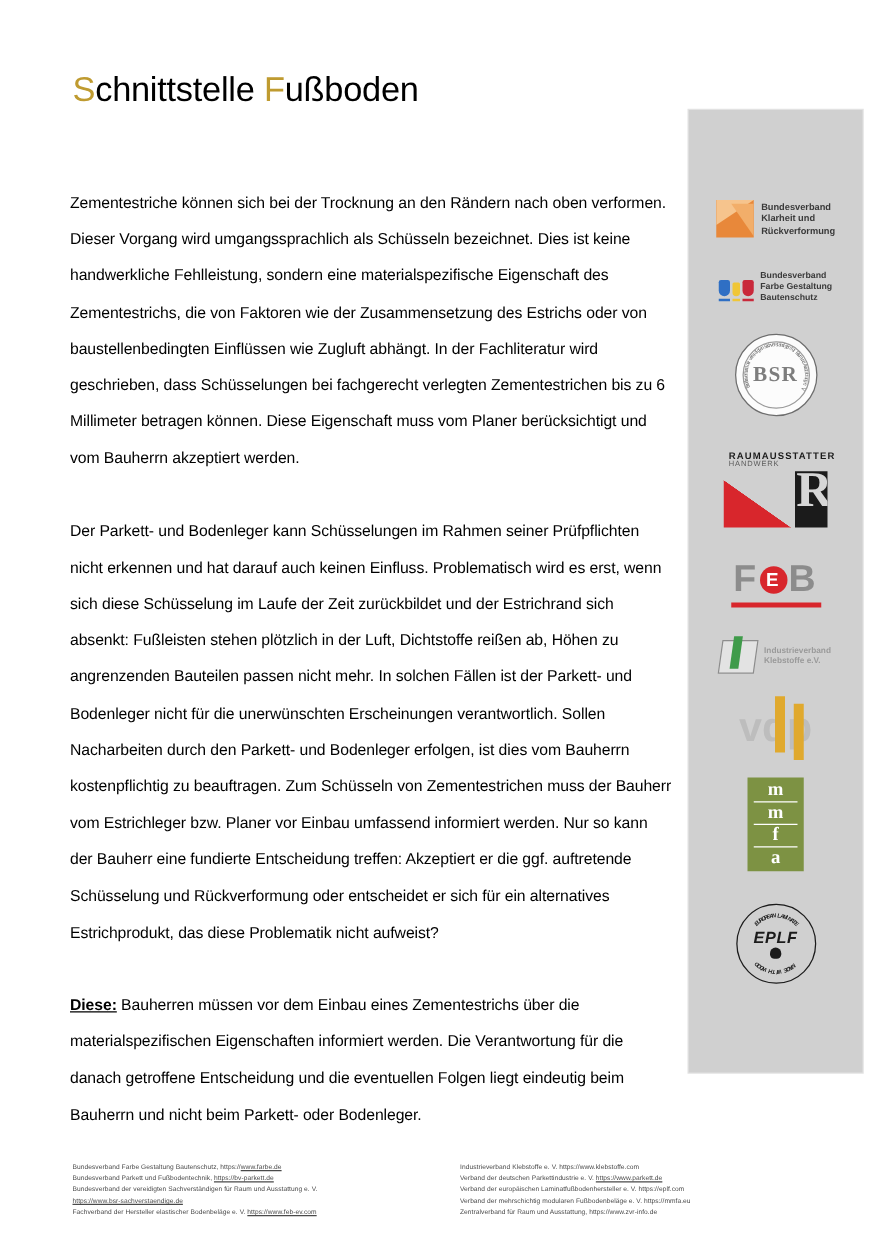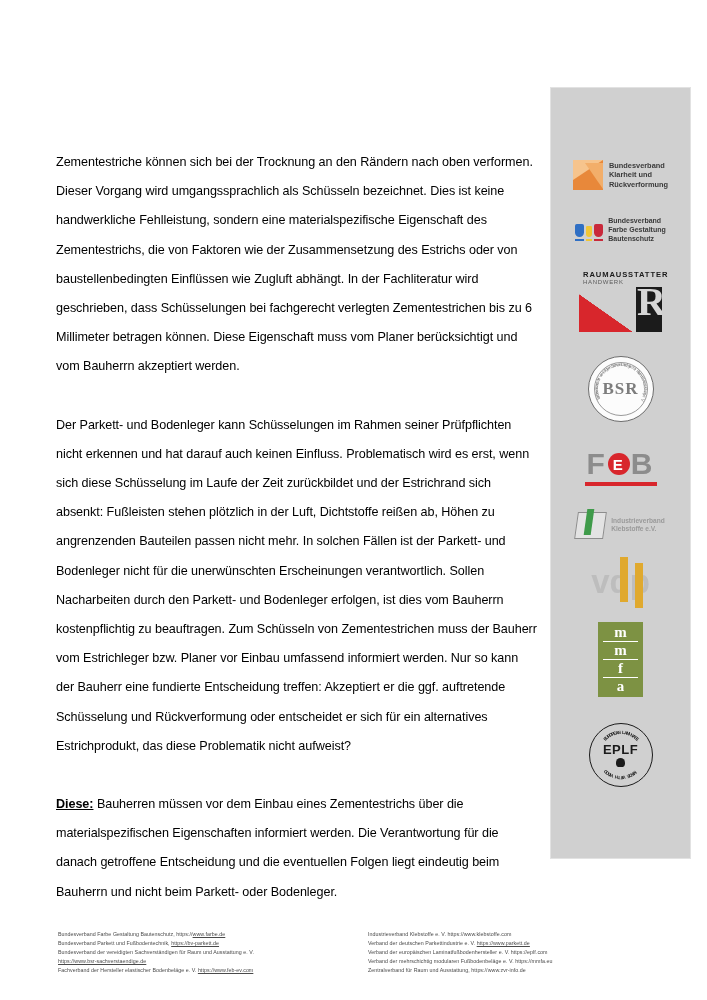--- a/index.html
+++ b/index.html
@@ -317,21 +317,21 @@
     color: #ffffff;
     font-size: 15px;
     line-height: 17px;
     font-weight: bold;
     border-bottom: 1px solid #ffffff;
     margin: 0 5px;
   }
   .mmfa-box div:last-child { border-bottom: none; }
 
   
-  .logo-eplf { margin-top: 26px; }
+  .logo-eplf { margin-top: 26px; font-style: italic; }
   .eplf-seal {
     width: 62px; height: 62px;
     border-radius: 50%;
     border: 1.5px solid #1b1b1b;
     position: relative;
     display: flex; align-items: center; justify-content: center;
     flex-direction: column;
   }
   .eplf-word {
     font-size: 13px;
@@ -380,20 +380,24 @@
   .footer-link {
     text-decoration: underline;
     color: #4a4a4a;
   }
 </style>
 </head>
 <body>
 
 <div class="page">
 
+  <div class="doc-title">
+    <span class="cap">S</span><span>chnittstelle</span>
+    <span class="cap">F</span><span>ußboden</span>
+  </div>
 
   <div class="content">
     <p class="para">Zementestriche können sich bei der Trocknung an den Rändern nach oben verformen. Dieser Vorgang wird umgangssprachlich als Schüsseln bezeichnet.  Dies ist keine handwerkliche Fehlleistung, sondern eine materialspezifische Eigenschaft des Zementestrichs, die von Faktoren wie der Zusammensetzung des Estrichs oder von baustellenbedingten Einflüssen wie Zugluft abhängt. In der Fachliteratur wird geschrieben, dass Schüsselungen bei fachgerecht verlegten Zementestrichen bis zu 6 Millimeter betragen können. Diese Eigenschaft muss vom Planer berücksichtigt und vom Bauherrn akzeptiert werden.</p>
     <p class="para">Der Parkett- und Bodenleger kann Schüsselungen im Rahmen seiner Prüfpflichten nicht erkennen und hat darauf auch keinen Einfluss. Problematisch wird es erst, wenn sich diese Schüsselung im Laufe der Zeit zurückbildet und der Estrichrand sich absenkt: Fußleisten stehen plötzlich in der Luft, Dichtstoffe reißen ab, Höhen zu angrenzenden Bauteilen passen nicht mehr. In solchen Fällen ist der Parkett- und Bodenleger nicht für die unerwünschten Erscheinungen verantwortlich.  Sollen Nacharbeiten durch den Parkett- und Bodenleger erfolgen, ist dies vom Bauherrn kostenpflichtig zu beauftragen. Zum Schüsseln von Zementestrichen muss der Bauherr vom Estrichleger bzw. Planer vor Einbau umfassend informiert werden. Nur so kann der Bauherr eine fundierte Entscheidung treffen: Akzeptiert er die ggf. auftretende Schüsselung und Rückverformung oder entscheidet er sich für ein alternatives Estrichprodukt, das diese Problematik nicht aufweist?</p>
     <p class="para"><span class="lead-underline">Diese:</span><span> Bauherren müssen vor dem Einbau eines Zementestrichs über die materialspezifischen Eigenschaften informiert werden. Die Verantwortung für die danach getroffene Entscheidung und die eventuellen Folgen liegt eindeutig beim Bauherrn und nicht beim Parkett- oder Bodenleger.</span></p>
   </div>
 
   <div class="logo-panel">
     <div class="logo-stack">
 
@@ -415,29 +419,20 @@
               <i class="bar"></i>
             </div>
           <div class="shield s-red">
               <i class="bar"></i>
             </div>
         </div>
         <div class="bfgb-text">
           <div>Bundesverband</div>
           <div>Farbe Gestaltung</div>
           <div>Bautenschutz</div>
-        </div>
-      </div>
-
-      <div class="logo logo-rah">
-        <div class="rah-title">RAUMAUSSTATTER</div>
-        <div class="rah-sub">HANDWERK</div>
-        <div class="rah-marks">
-          <div class="rah-tri"></div>
-          <div class="rah-r"></div>
         </div>
       </div>
 
       <div class="logo logo-bsr">
         <div class="bsr-seal">
           <div class="bsr-ring-text">
               <span style="transform: rotate(-115deg) translate(0px, -27px);">B</span>
               <span style="transform: rotate(-111.95deg) translate(0px, -27px);">u</span>
               <span style="transform: rotate(-108.9deg) translate(0px, -27px);">n</span>
               <span style="transform: rotate(-105.85deg) translate(0px, -27px);">d</span>
@@ -512,20 +507,29 @@
               <span style="transform: rotate(104.6deg) translate(0px, -27px);">e</span>
               <span style="transform: rotate(107.65deg) translate(0px, -27px);">.</span>
               <span style="transform: rotate(110.7deg) translate(0px, -27px);"> </span>
               <span style="transform: rotate(113.75deg) translate(0px, -27px);">V</span>
               <span style="transform: rotate(116.8deg) translate(0px, -27px);">.</span>
             </div>
           <div class="bsr-word">BSR</div>
         </div>
       </div>
 
+      <div class="logo logo-rah">
+        <div class="rah-title">RAUMAUSSTATTER</div>
+        <div class="rah-sub">HANDWERK</div>
+        <div class="rah-marks">
+          <div class="rah-tri"></div>
+          <div class="rah-r"></div>
+        </div>
+      </div>
+
       <div class="logo logo-feb">
         <div class="feb-row">
           <span>F</span>
           <span class="feb-e">E</span>
           <span>B</span>
         </div>
         <div class="feb-bar"></div>
       </div>
 
       <div class="logo logo-ivk">

